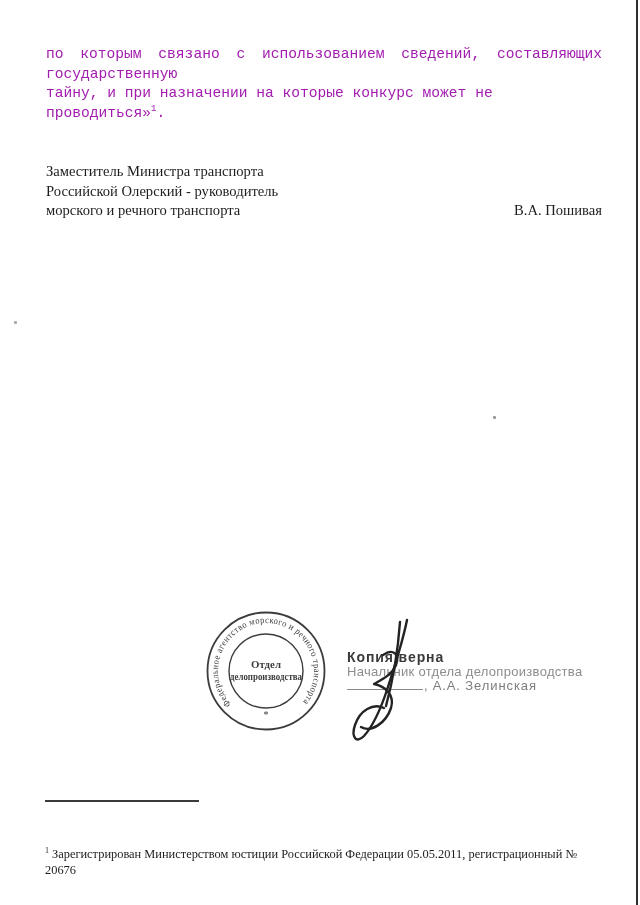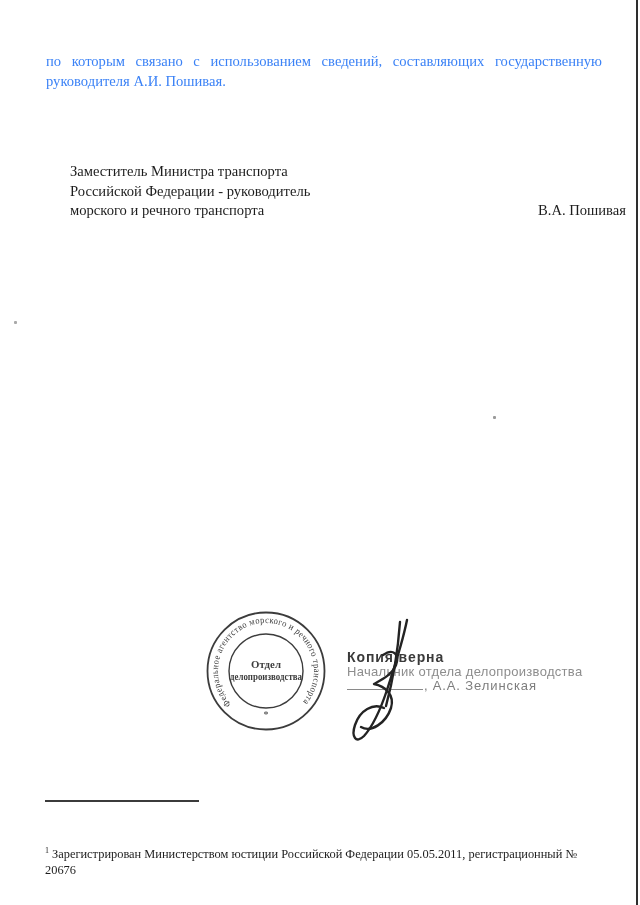--- a/index.html
+++ b/index.html
@@ -13,33 +13,33 @@
   .page{position:relative;width:640px;height:905px;background:#fff;}
 
   
   .scan-edge-right{
     position:absolute;left:636px;top:0;width:2px;height:905px;
     background:#2e2e2e;
   }
 
   
   .doc-body{
-    position:absolute;left:46px;top:52px;width:556px;
-    font-size:14.6px;line-height:19.5px;color:#3b82f6;
+    position:absolute;left:46px;top:45px;width:556px;
+    font-size:14.6px;line-height:19.5px;color:#a21caf;font-family:Liberation Mono, monospace;
   }
   .tline{white-space:normal;}
   .tline.jfull{text-align:justify;text-align-last:justify;}
   sup.fn-ref{font-size:9px;vertical-align:super;line-height:0;}
   .indent-spacer{display:inline-block;width:40px;}
   .num-gap{display:inline-block;width:26px;}
 
   
   .sig-block{
     position:absolute;left:46px;top:162px;width:556px;
-    font-size:14.6px;line-height:19.6px;color:#1d1d1d;margin-left:24px;
+    font-size:14.6px;line-height:19.6px;color:#1d1d1d;
   }
   .sig-last{display:flex;justify-content:space-between;align-items:flex-start;}
 
   
   .stamp{position:absolute;left:204px;top:609px;width:124px;height:124px;}
   .stamp svg{display:block;}
 
   
   .certify{position:absolute;left:347px;top:649px;width:175px;}
   .certify-title{
@@ -95,27 +95,27 @@
 
 <div class="page">
 
   <div class="scan-edge-right"></div>
 
   <div class="doc-body">
     <div class="tline jfull">
       <span>по которым связано с использованием сведений, составляющих государственную</span>
     </div>
     <div class="tline">
-      <span>руководителя А.И. Пошивая.</span>
+      <span>тайну, и при назначении на которые конкурс может не проводиться»</span><sup class="fn-ref">1</sup><span>.</span>
     </div>
   </div>
 
   <div class="sig-block">
     <div class="tline">Заместитель Министра транспорта</div>
-    <div class="tline">Российской Федерации - руководитель</div>
+    <div class="tline">Российской Олерский - руководитель</div>
     <div class="sig-last">
       <span>морского и речного транспорта</span>
       <span>В.А. Пошивая</span>
     </div>
   </div>
 
   <div class="stamp">
     <svg width="124" height="124" viewBox="0 0 124 124">
       <circle cx="62" cy="62" r="58.5" fill="none" stroke="#3c3c3c" stroke-width="1.8"></circle>
       <circle cx="62" cy="62" r="37" fill="none" stroke="#3c3c3c" stroke-width="1.4"></circle>

